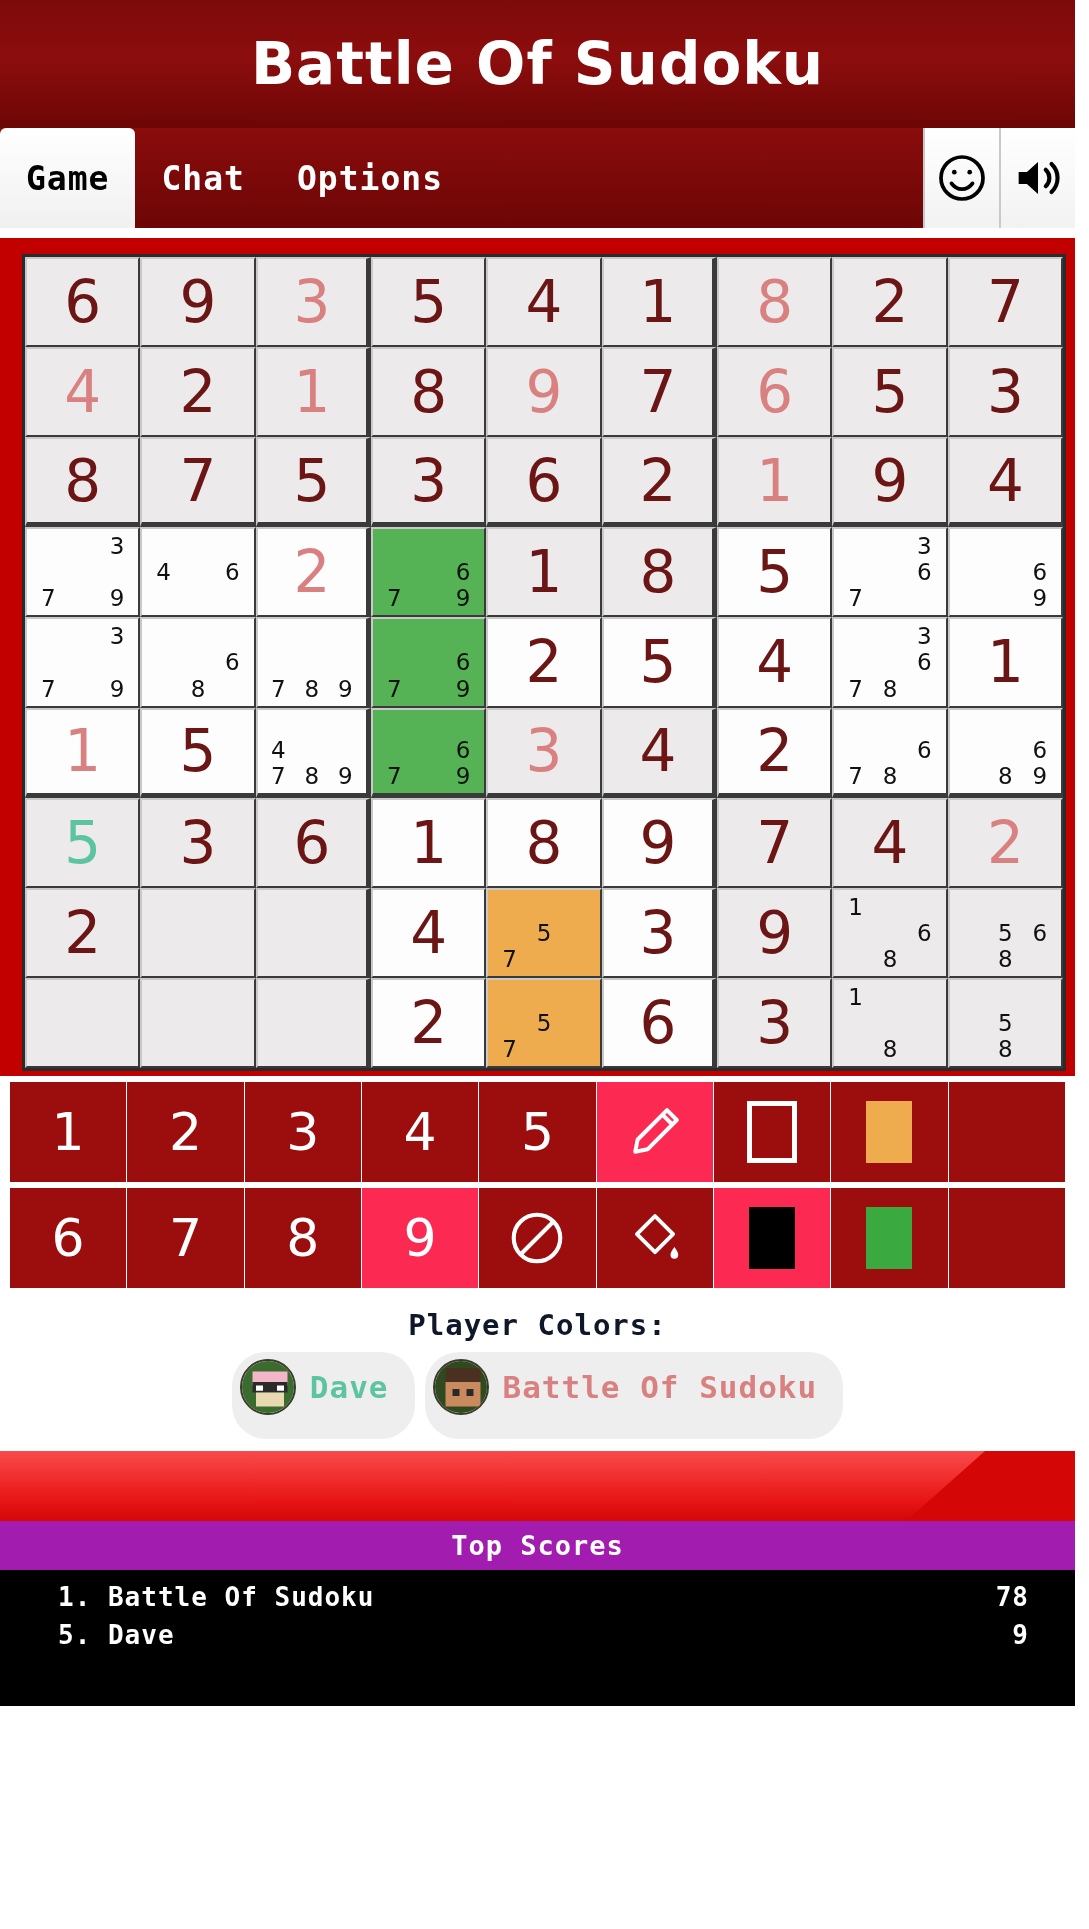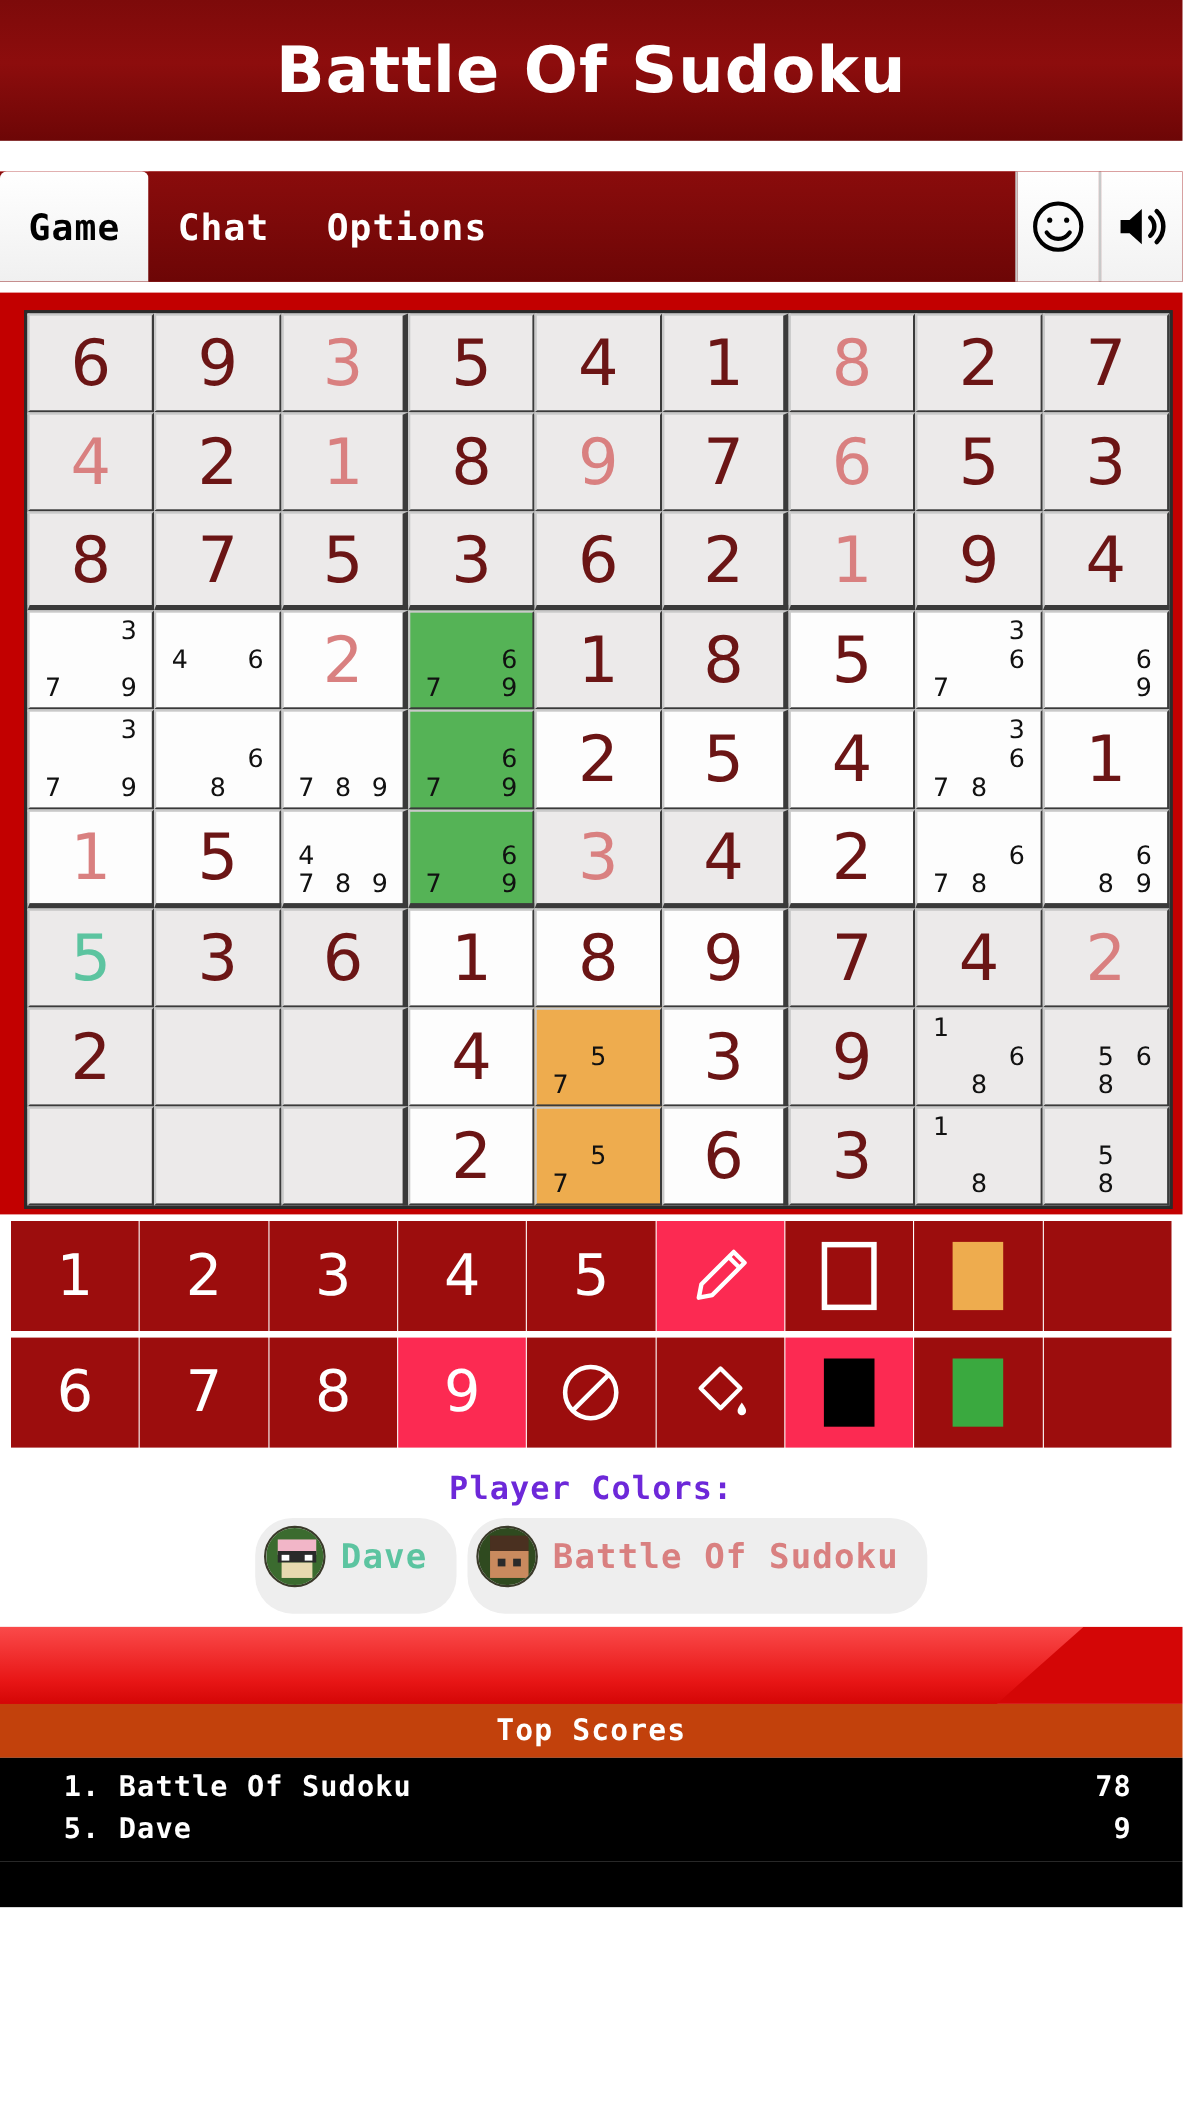--- a/index.html
+++ b/index.html
@@ -17,21 +17,21 @@
     display:flex; align-items:center; justify-content:center;
   }
   .title-text {
     color:#fff; font-size: 58px; letter-spacing: 1px;
     font-family:"DejaVu Sans", sans-serif; font-weight:700;
   }
 
   
   .tabbar {
     height: 100px; background:#c20000;
-    display:flex; align-items:flex-end; position:relative;margin-top:28px;
+    display:flex; align-items:flex-end; position:relative;
   }
   .tabbar-bg { position:absolute; left:0; top:0; right:0; height:100px;
      background: linear-gradient(180deg,#8a0c0c 0%, #6f0707 100%); }
   .tabs { position:relative; display:flex; align-items:stretch; height:100px; width:100%; }
   .tab {
     flex: 0 0 auto; display:flex; align-items:center; justify-content:center;
     color:#fff; font-size:33px; font-weight:700; letter-spacing:1px;
     font-family:"DejaVu Sans Mono", monospace;
     background: linear-gradient(180deg,#8a0c0c 0%, #6d0606 100%);
     padding: 0 26px; height:100px;
@@ -105,21 +105,21 @@
   .pad-btn.active { background:#fc2a52; }
   .pad-btn svg { display:block; }
   .swatch { width:46px; height:62px; }
   .swatch.orange { background:#eeac4e; }
   .swatch.black  { background:#000000; }
   .swatch.green  { background:#3aa93f; }
   .sq-outline { width:50px; height:62px; border:5px solid #ffffff; }
 
   
   .pc-title {
-    text-align:center; color:#6d28d9; font-size:29px; font-weight:700;
+    text-align:center; color:#0f172a; font-size:29px; font-weight:700;
     letter-spacing:1px; padding: 14px 0 10px 0; background:#fff;
     font-family:"DejaVu Sans Mono", monospace;
   }
   .pc-row { display:flex; justify-content:center; gap:10px; background:#fff; padding-bottom:12px; }
   .pc-chip {
     display:flex; align-items:center; gap:14px;
     background:#eeeeee; border-radius:34px; padding:7px 26px 24px 8px;
   }
   .pc-av {
     width:56px; height:56px; border-radius:50%;
@@ -131,21 +131,21 @@
   
   .lowerband { height:70px; background:#d40606; position:relative; overflow:hidden; }
   .lowerband .hi {
     position:absolute; left:0; right:90px; top:0; bottom:0;
     background: linear-gradient(180deg,#fa4a4a 0%, #e81616 70%, #d40606 100%);
     clip-path: polygon(0 0, 100% 0, 92% 100%, 0% 100%);
   }
 
   
   .ts-head {
-    background:#c2410c; color:#fff; text-align:center;
+    background:#a21caf; color:#fff; text-align:center;
     font-size:27px; font-weight:700; letter-spacing:1px; padding:9px 0;
     font-family:"DejaVu Sans Mono", monospace;
   }
   .ts-body { background:#000; padding: 8px 12px 10px 0; }
   .ts-row {
     display:flex; justify-content:space-between; color:#fff;
     font-size:26px; font-weight:700; padding: 4px 34px 4px 58px;
     font-family:"DejaVu Sans Mono", monospace; letter-spacing:1px;
   }
   .ts-bottom { height: 42px; background:#000; }

